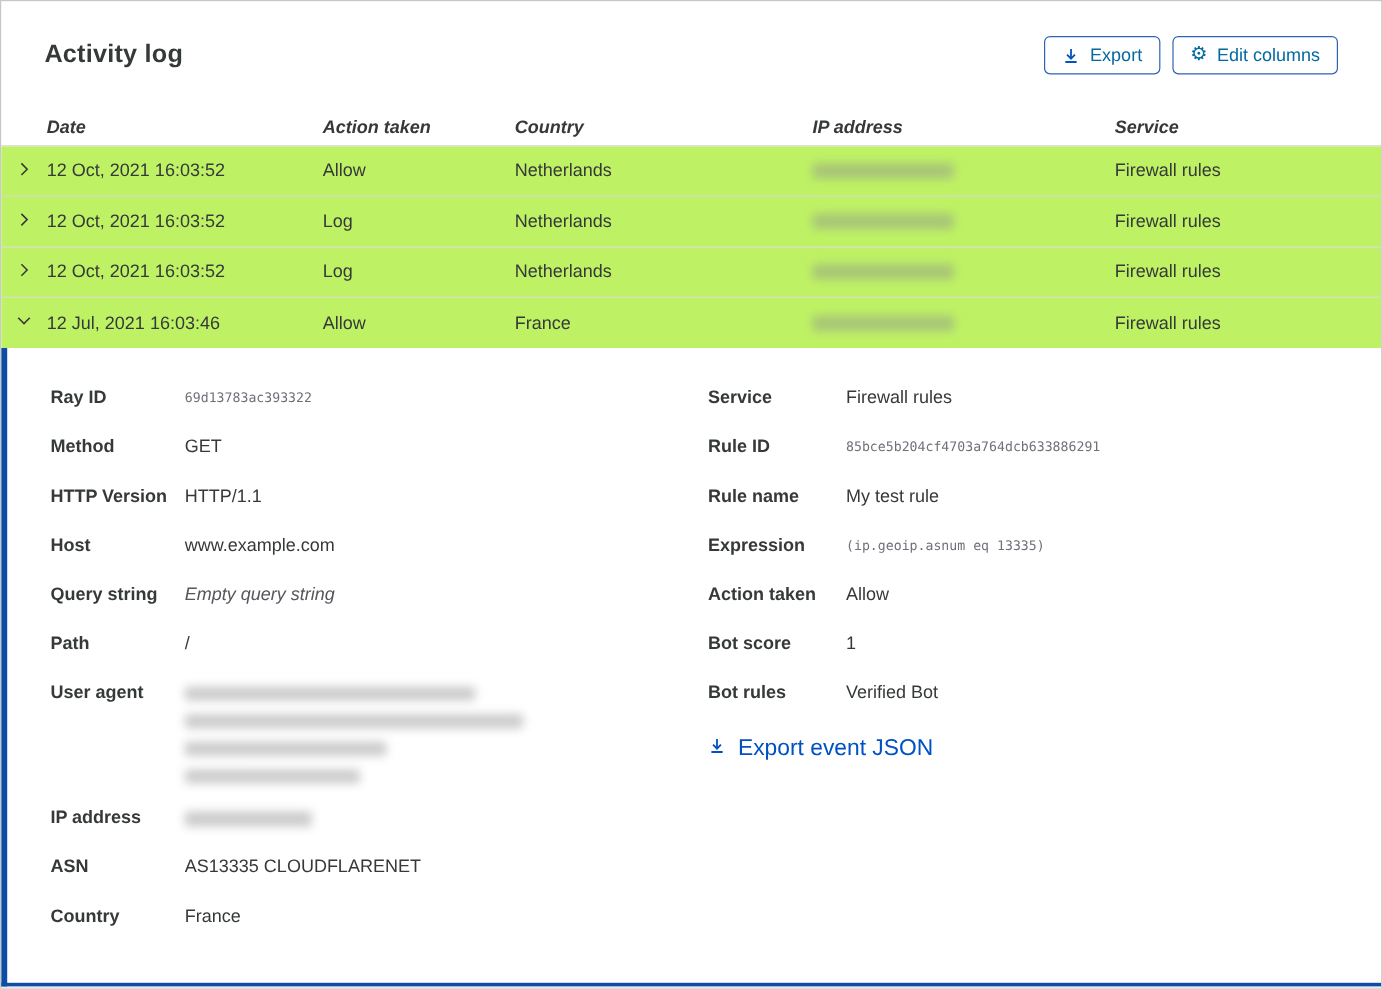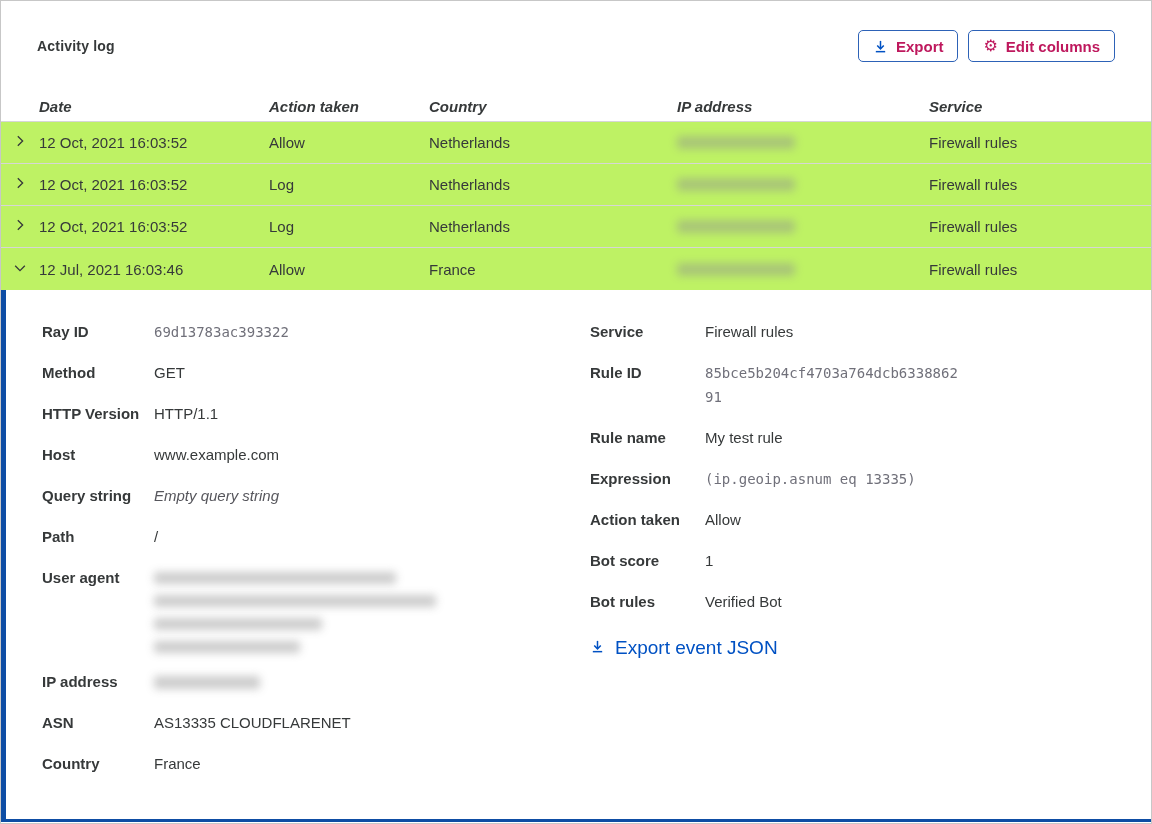--- a/index.html
+++ b/index.html
@@ -16,33 +16,32 @@
     overflow: hidden;
     position: relative;
   }
 
   
   .topbar {
     height: 90px;
     display: flex; align-items: center; justify-content: space-between;
     padding: 0 36px 0 36px;
   }
-  .page-title { font-size: 14px; font-weight: 700; letter-spacing: .2px; }
+  .page-title { font-size: 21px; font-weight: 700; letter-spacing: .2px; }
   .toolbar { display: flex; gap: 10px; }
   .btn {
     display: inline-flex; align-items: center; gap: 8px;
     height: 32px; padding: 0 14px;
     background: #fff;
     border: 1px solid #2d62b7;
     border-radius: 5px;
-    color: #be185d;
+    color: #0369a1;
     font-size: 15px;
     font-family: inherit;
     cursor: pointer;
-    font-weight: bold;
   }
   .btn svg { display: block; }
   .gear-glyph { font-size: 16px; line-height: 1; }
 
   
   .grid-row {
     display: grid;
     grid-template-columns: 38px 230px 160px 248px 252px 1fr;
     align-items: center;
   }
@@ -78,21 +77,21 @@
     padding: 30px 0 0 36px;
     display: grid;
     grid-template-columns: 548px 1fr;
   }
   .ditem { display: flex; margin-bottom: 17px; line-height: 24px; }
   .ditem .dlabel { font-weight: 700; flex: 0 0 112px; }
   .dcol-right .ditem .dlabel { flex: 0 0 115px; }
   .dval { color: #36393a; }
   .dval.mono {
     font-family: "DejaVu Sans Mono", "Liberation Mono", monospace;
-    color: #70707a; font-size: 14px;
+    color: #70707a; font-size: 11px;
     max-width: 258px; word-break: break-all;
   }
   .dval.italic { font-style: italic; color: #56565c; }
   .ua-lines { display: flex; flex-direction: column; gap: 11px; padding-top: 6px; }
   .ua-lines .redact { height: 12px; }
 
   .export-link {
     display: inline-flex; align-items: center; gap: 10px;
     color: #0051c3; text-decoration: none; font-size: 19px;
     margin-top: 6px; cursor: pointer;

